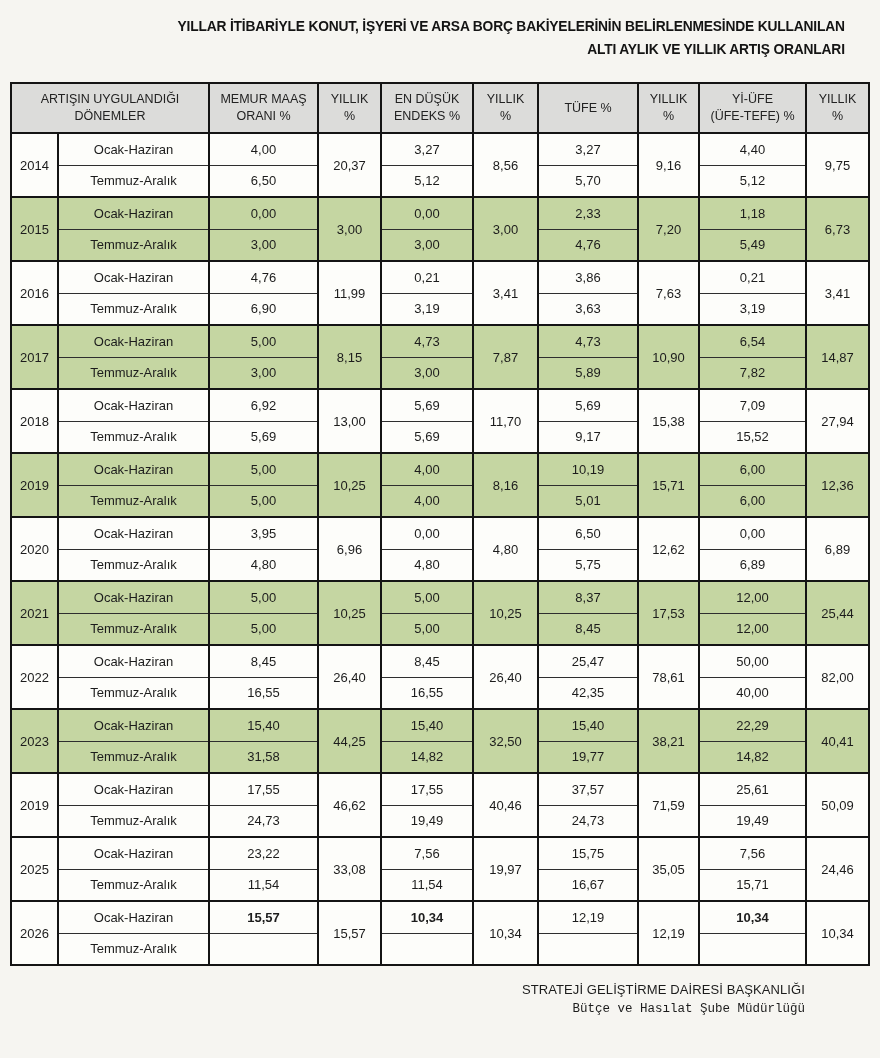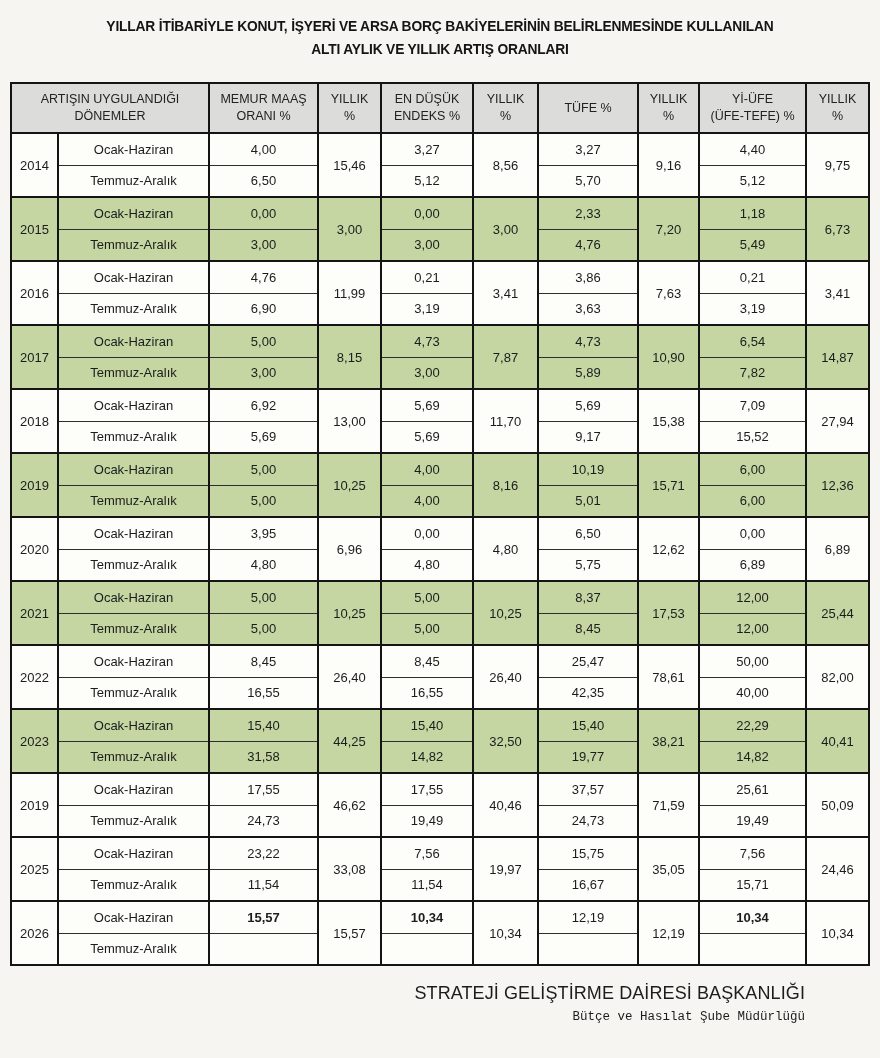--- a/index.html
+++ b/index.html
@@ -5,21 +5,21 @@
   * { box-sizing: border-box; }
   html, body {
     margin: 0; padding: 0;
     width: 880px; height: 1058px;
     background: #f6f5f1;
     font-family: "Liberation Sans", sans-serif;
     color: #1c1c1c;
   }
   .page { width: 880px; height: 1058px; overflow: hidden; position: relative; }
 
-  .title-block { margin-top: 15px; text-align: center; }
+  .title-block { margin-top: 15px; text-align: right; }
   .title-line {
     font-weight: bold;
     font-size: 15px;
     line-height: 1.5;
     letter-spacing: -0.2px;
     transform: scaleX(0.92);
     transform-origin: center;
     color: #141414;
   }
 
@@ -56,21 +56,21 @@
 
   td.year-cell  { font-size: 13.5px; }
   td.bold-val   { font-weight: bold; }
 
   .footer {
     width: 805px;
     margin-top: 14px;
     text-align: right;
     line-height: 1.55;
   }
-  .footer-line1 { font-size: 18px; letter-spacing: 0.1px; }
+  .footer-line1 { font-size: 13px; letter-spacing: 0.1px; }
   .footer-line2 { font-size: 12.5px; font-family: Liberation Mono, monospace; }
 </style>
 </head>
 <body>
 
 <div class="page">
 
   <div class="title-block">
     <div class="title-line">YILLAR İTİBARİYLE KONUT, İŞYERİ VE ARSA BORÇ BAKİYELERİNİN BELİRLENMESİNDE KULLANILAN</div>
     <div class="title-line">ALTI AYLIK VE YILLIK ARTIŞ ORANLARI</div>
@@ -108,21 +108,21 @@
 (ÜFE-TEFE) %</th>
         <th>YILLIK
 %</th>
       </tr>
     </thead>
     <tbody>
         <tr class="sub1">
           <td rowspan="2" class="year-cell">2014</td>
           <td class="split">Ocak-Haziran</td>
           <td class="split">4,00</td>
-          <td rowspan="2">15,46</td>
+          <td rowspan="2">20,37</td>
           <td class="split">3,27</td>
           <td rowspan="2">8,56</td>
           <td class="split">3,27</td>
           <td rowspan="2">9,16</td>
           <td class="split">4,40</td>
           <td rowspan="2">9,75</td>
         </tr>
         <tr class="sub2">
           <td class="split2">Temmuz-Aralık</td>
           <td class="split2">6,50</td>

